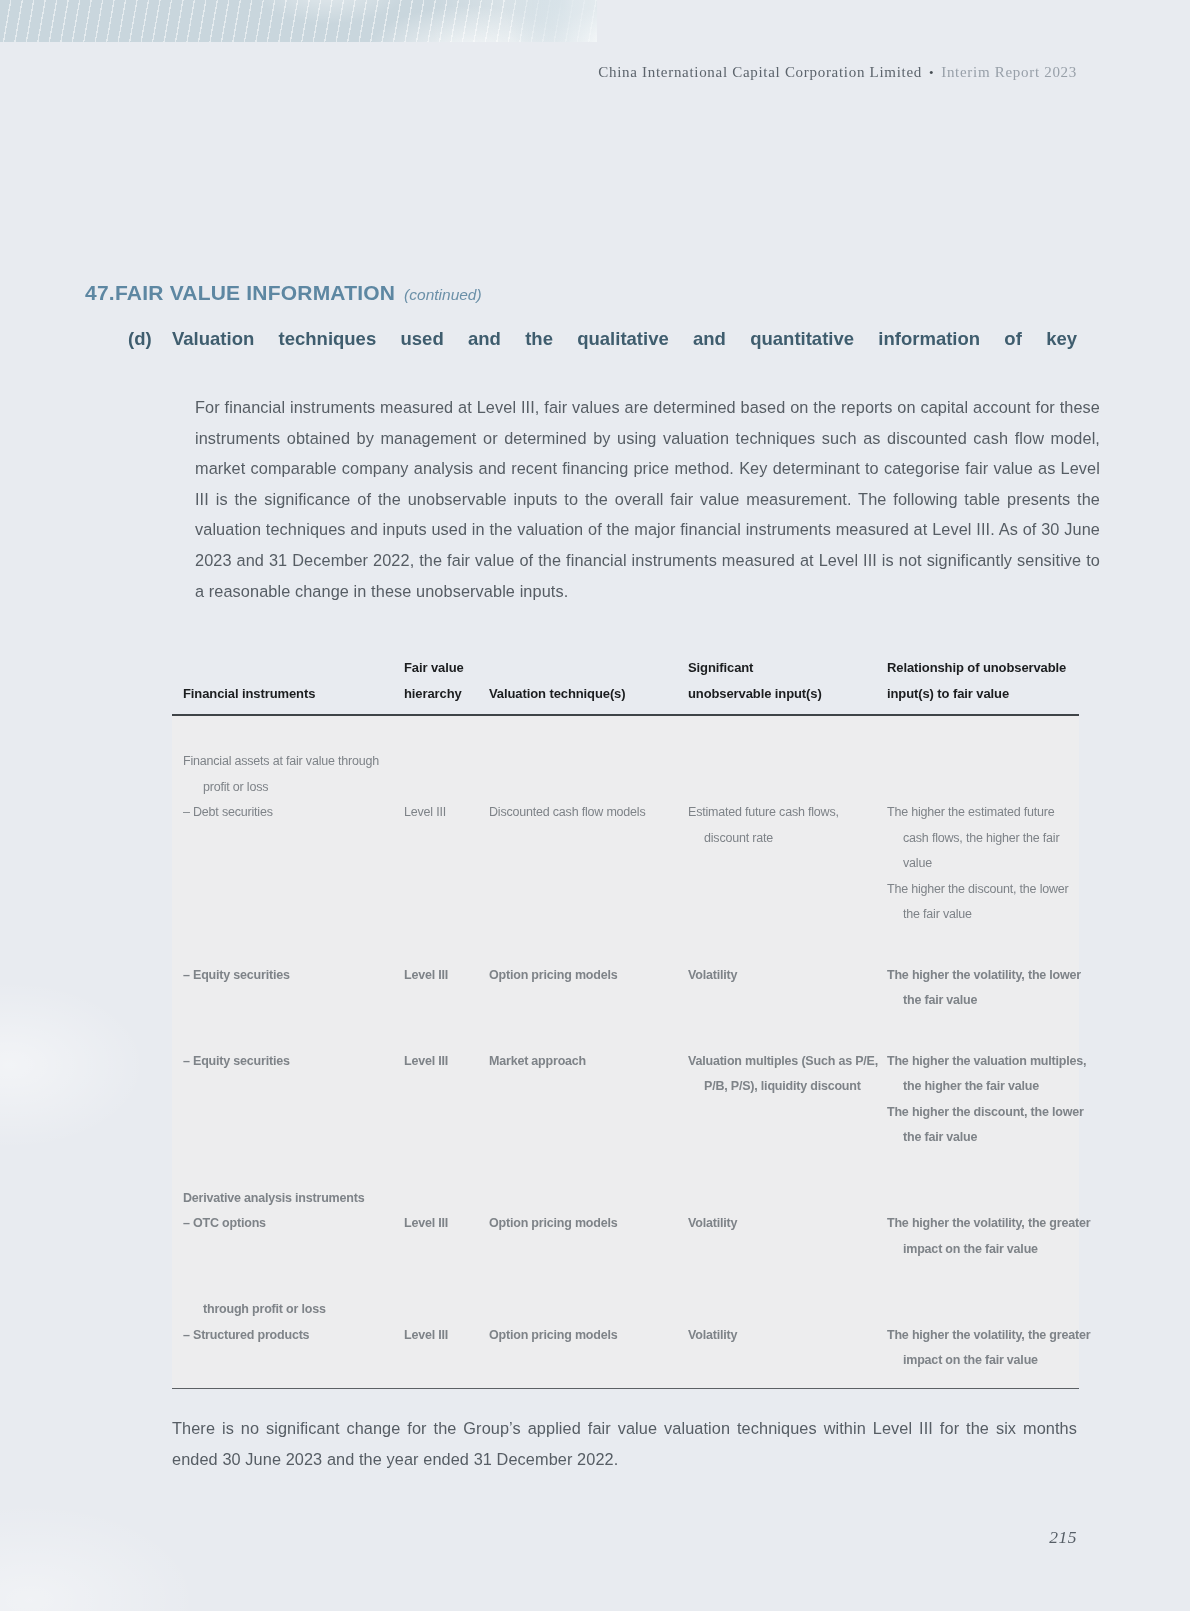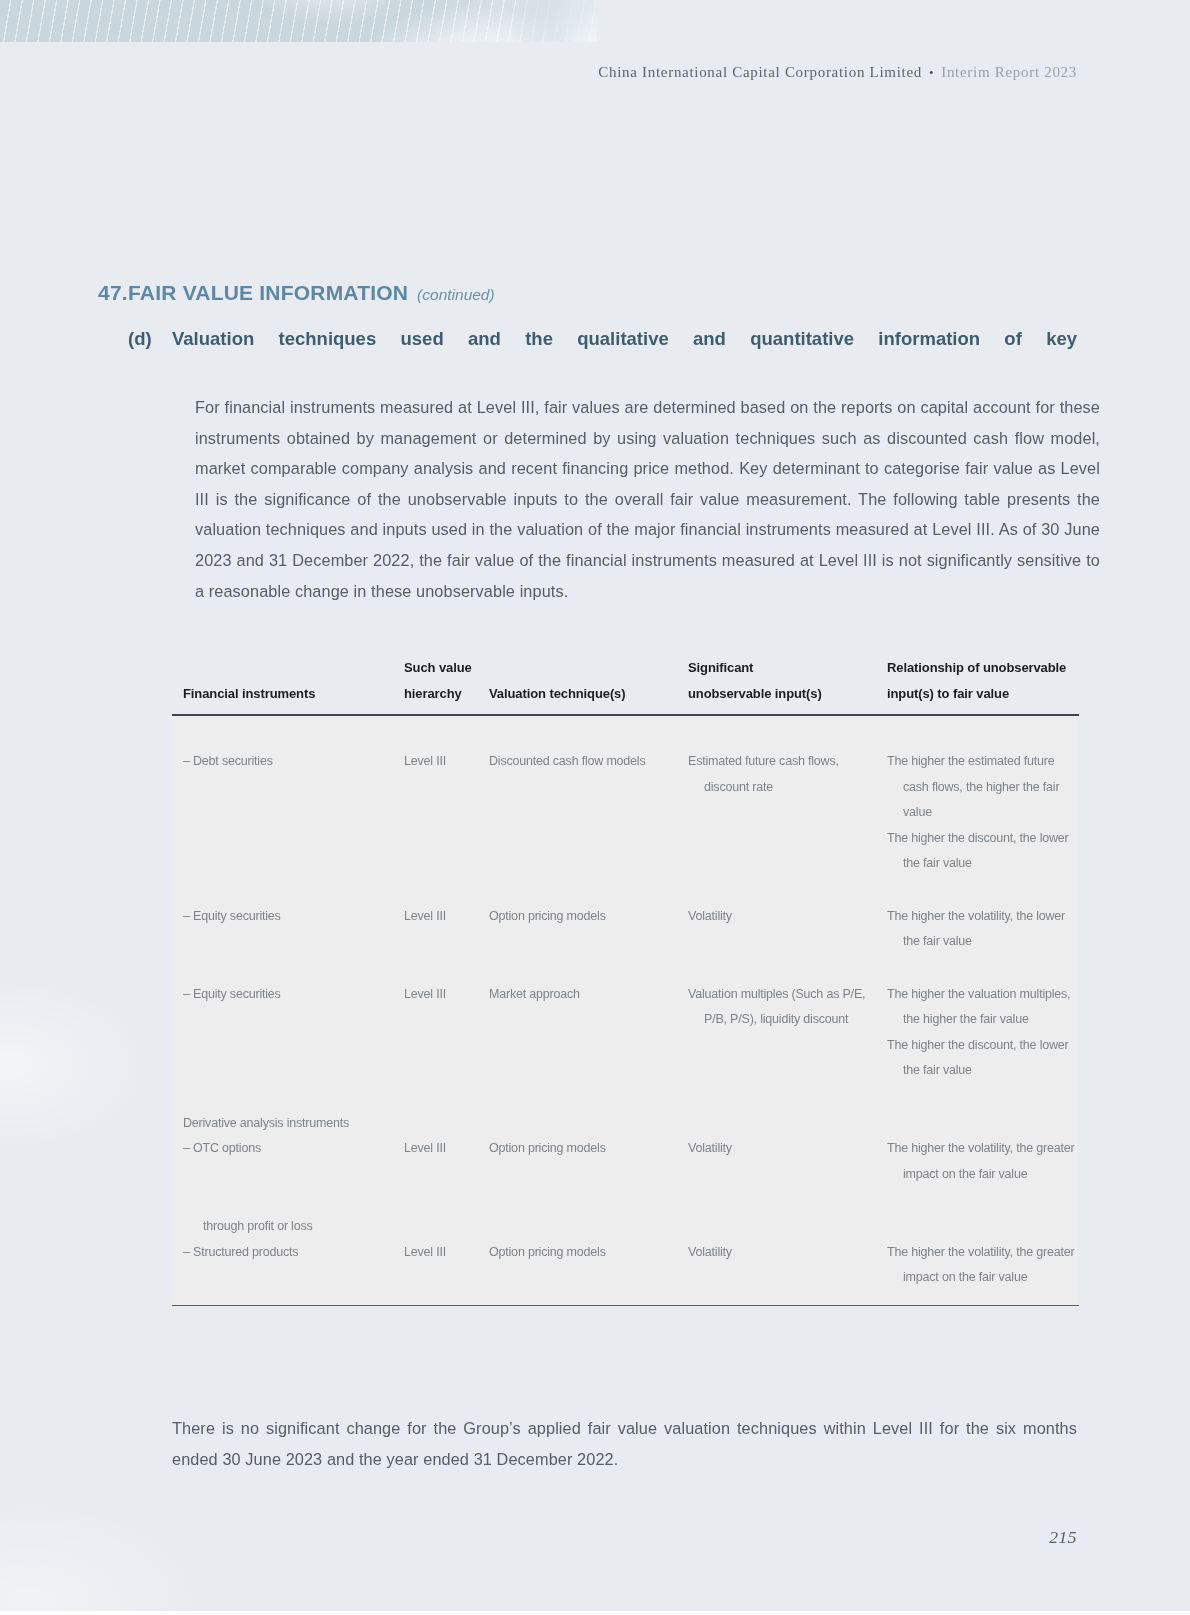--- a/index.html
+++ b/index.html
@@ -30,21 +30,21 @@
   .doc-header{
     position:absolute; top:64px; left:0; right:113px;
     text-align:right;
     font-family:"Liberation Serif", serif;
     font-size:15px; letter-spacing:.7px; color:#5c646c;
   }
   .doc-header .sep{color:#464d53; padding:0 7px; font-size:13px;}
   .doc-header .light{color:#98a0a9;}
   
   .sec-heading{
-    position:absolute; top:281px; left:98px; right:100px;
+    position:absolute; top:281px; left:85px; right:100px;
     color:#5d87a2; font-weight:bold; font-size:21px; letter-spacing:.2px;
   }
   .sec-heading .num{display:inline-block; width:30px;}
   .sec-heading .cont{font-weight:400; font-style:italic; font-size:15.5px; color:#6b90a8; margin-left:9px; letter-spacing:0;}
   
   .sub-heading{
     position:absolute; top:324px; left:128px; width:949px;
     color:#3f5d6e; font-weight:bold; font-size:18.5px; line-height:29px;
   }
   .sub-heading .letter{position:absolute; left:0; top:0;}
@@ -69,21 +69,21 @@
   .th-cell.c1{padding-left:11px;}
   .th-line{
     font-size:13px; font-weight:bold; color:#1b1d1f;
     line-height:25.5px; white-space:nowrap; letter-spacing:-0.1px;
   }
   .tbody{
     background:#ededee;
     border-bottom:1.5px solid #5c6064;
     padding:33px 0 14px 0;
   }
-  .t-block + .t-block{margin-top:27px;}
+  .t-block + .t-block{margin-top:35px;font-weight:bold;}
   .t-group{padding-left:11px;}
   .t-row{display:grid; grid-template-columns:232px 85px 199px 199px 1fr;}
   .t-cell.c1{padding-left:11px;}
   .cell-line,.group-line{
     font-size:12.5px; color:#7e8388; line-height:25.5px;
     letter-spacing:-0.2px; white-space:nowrap;
   }
   .cell-line.indent{padding-left:16px;}
   .group-line.indent{padding-left:20px;}
   
@@ -116,37 +116,41 @@
   </div>
 
   <div class="para intro">For financial instruments measured at Level III, fair values are determined based on the reports on capital account for these instruments obtained by management or determined by using valuation techniques such as discounted cash flow model, market comparable company analysis and recent financing price method. Key determinant to categorise fair value as Level III is the significance of the unobservable inputs to the overall fair value measurement. The following table presents the valuation techniques and inputs used in the valuation of the major financial instruments measured at Level III. As of 30 June 2023 and 31 December 2022, the fair value of the financial instruments measured at Level III is not significantly sensitive to a reasonable change in these unobservable inputs.</div>
 
   <div class="fv-table">
     <div class="thead">
         <div class="th-cell c1">
           <div class="th-line">Financial instruments</div>
         </div>
         <div class="th-cell c2">
-          <div class="th-line">Such value</div>
+          <div class="th-line">Fair value</div>
           <div class="th-line">hierarchy</div>
         </div>
         <div class="th-cell c3">
           <div class="th-line">Valuation technique(s)</div>
         </div>
         <div class="th-cell c4">
           <div class="th-line">Significant</div>
           <div class="th-line">unobservable input(s)</div>
         </div>
         <div class="th-cell c5">
           <div class="th-line">Relationship of unobservable</div>
           <div class="th-line">input(s) to fair value</div>
         </div>
       </div>
     <div class="tbody">
         <div class="t-block">
+          <div class="t-group">
+            <div class="group-line">Financial assets at fair value through</div>
+            <div class="group-line indent">profit or loss</div>
+          </div>
           <div class="t-row">
             <div class="t-cell c1">
               <div class="cell-line">– Debt securities</div>
             </div>
             <div class="t-cell c2">
               <div class="cell-line">Level III</div>
             </div>
             <div class="t-cell c3">
               <div class="cell-line">Discounted cash flow models</div>
             </div>

